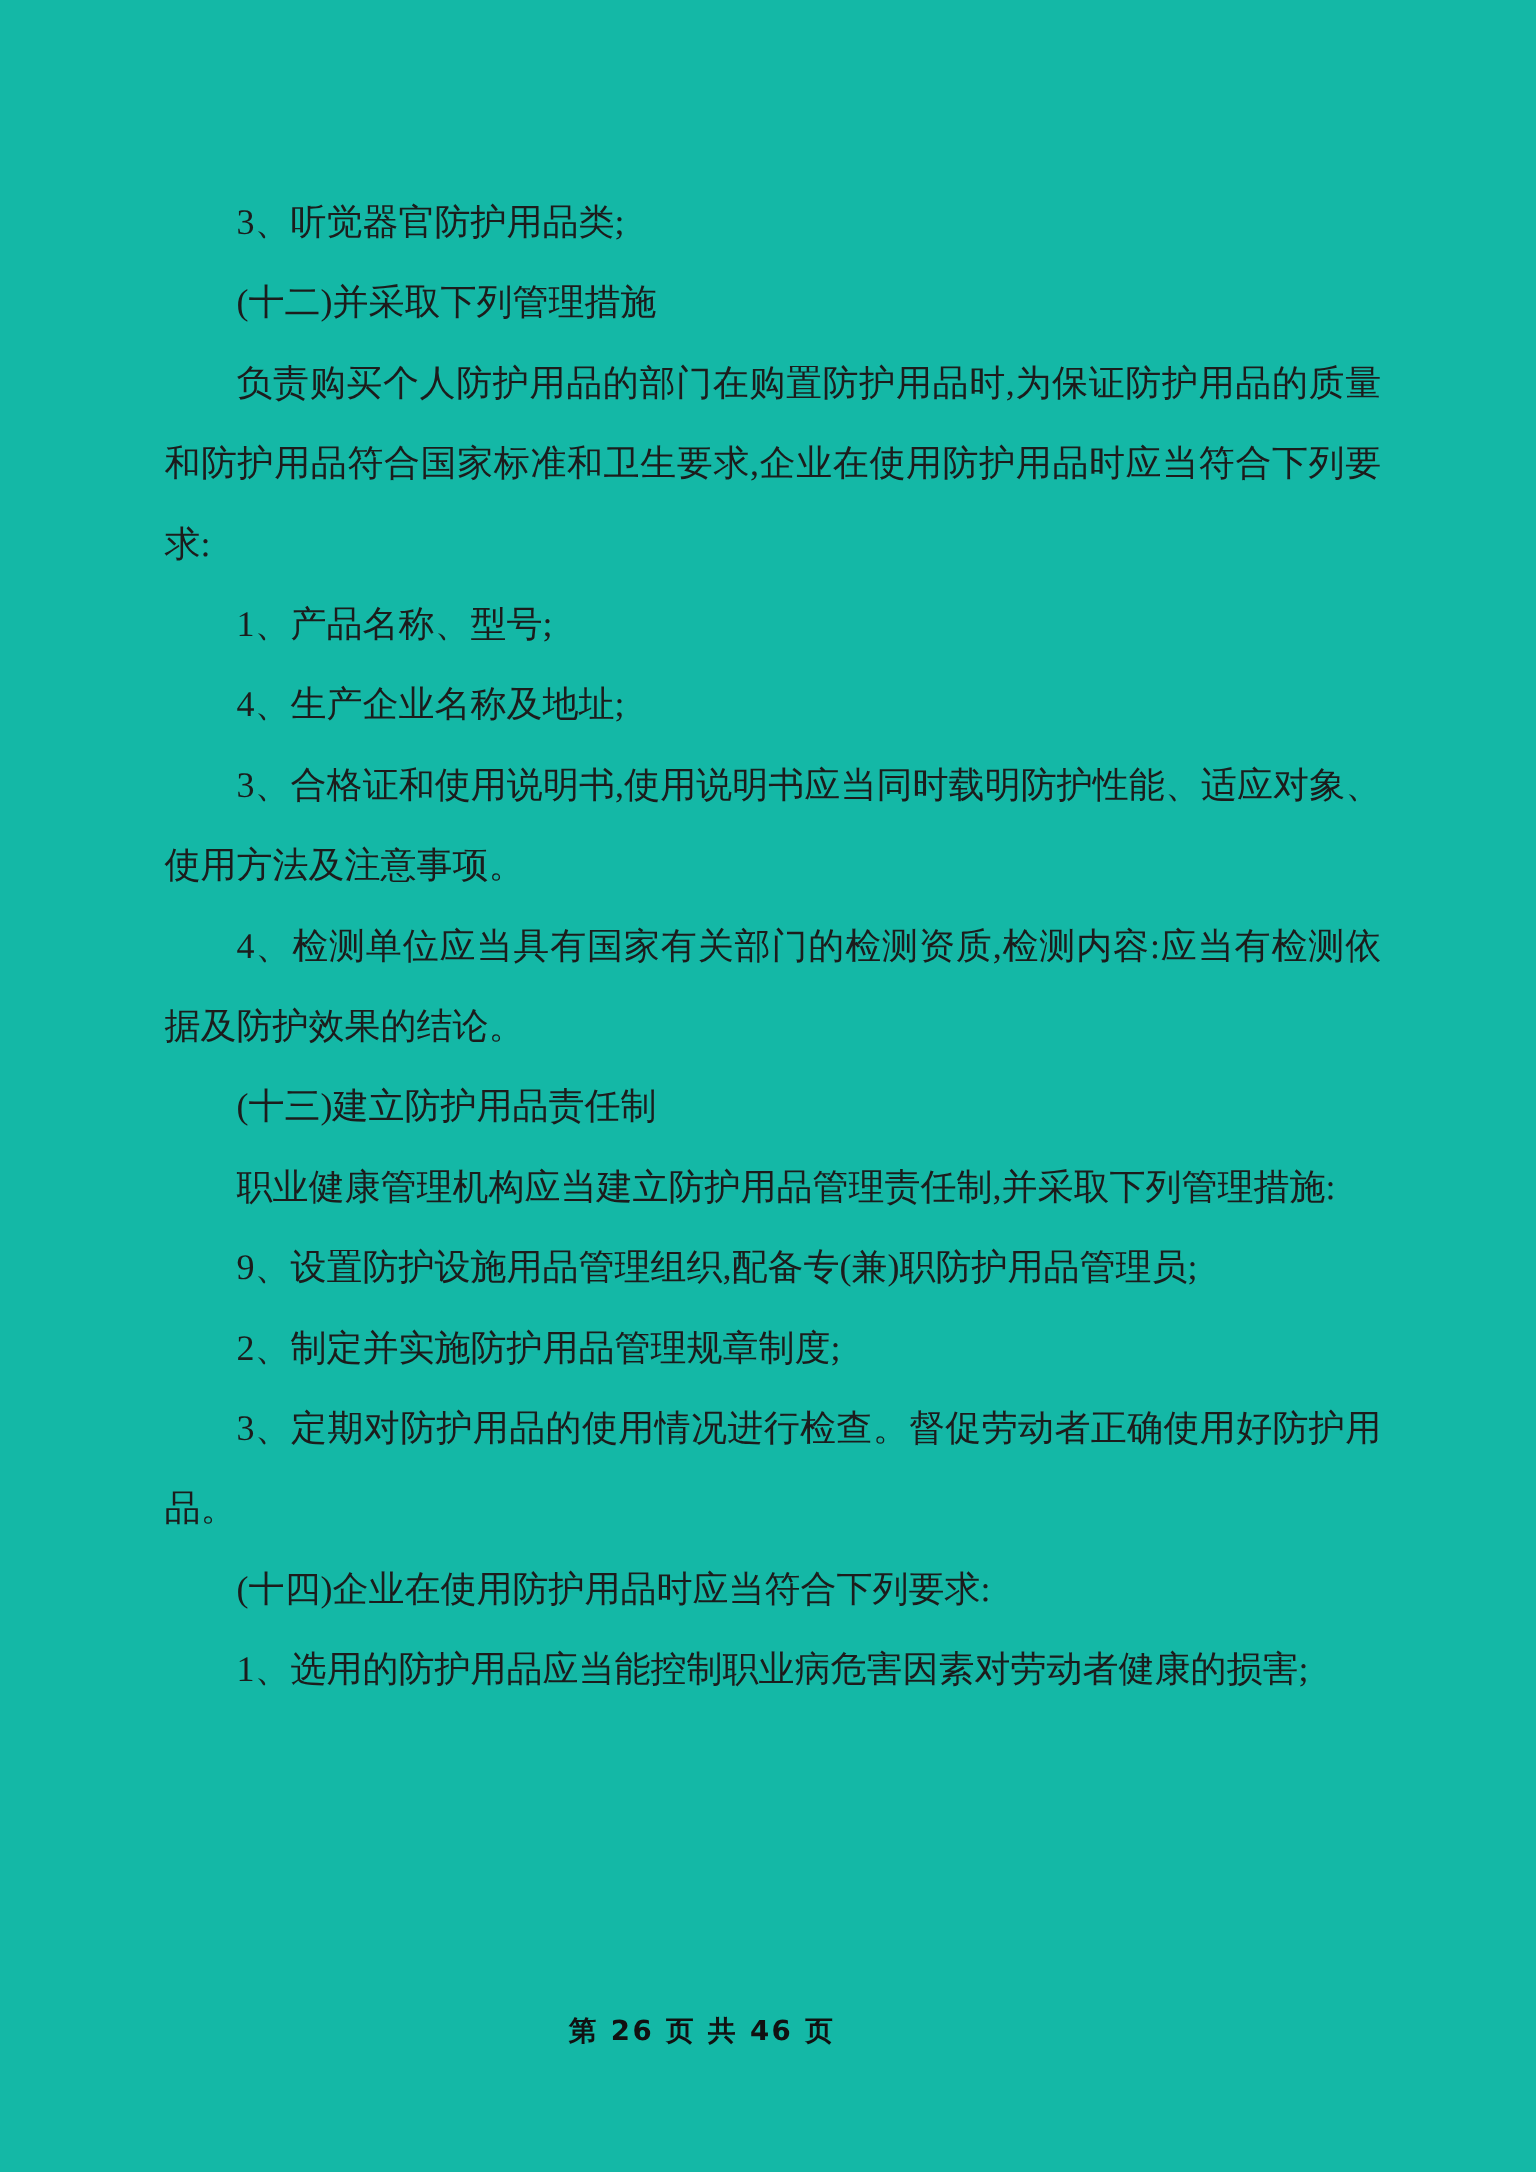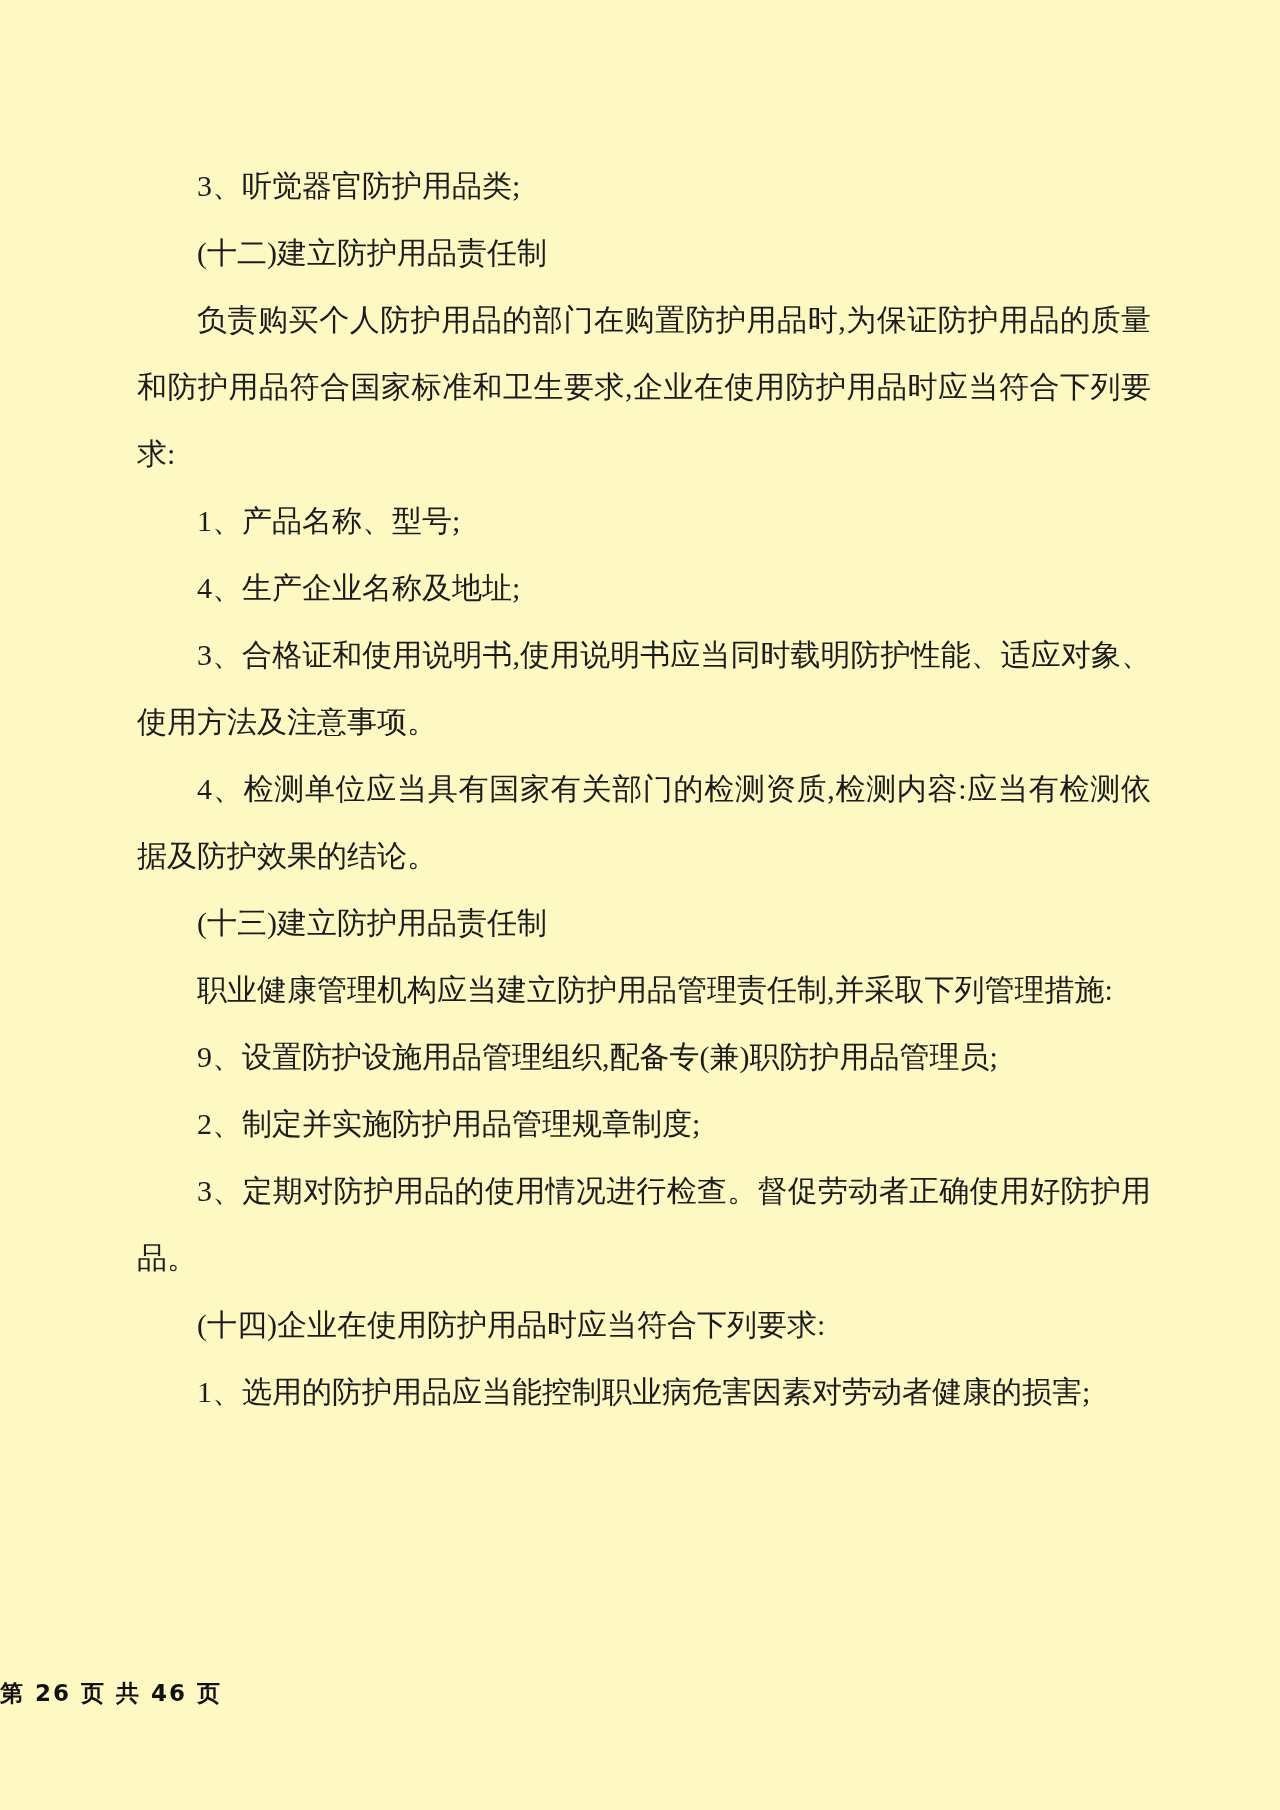--- a/index.html
+++ b/index.html
@@ -4,21 +4,21 @@
 <style>
   html, body {
     margin: 0;
     padding: 0;
     background: #ffffff;
   }
   .page {
     position: relative;
     width: 1280px;
     height: 1810px;
-    background: #fef9c3;
+    background: #14b8a6;
     overflow: hidden;
     font-family: "Liberation Serif", "DejaVu Serif", serif;
     color: #1c1c1c;
   }
   .doc-body {
     position: absolute;
     left: 137px;
     top: 152px;
     width: 1014px;
     font-size: 30px;
@@ -30,36 +30,37 @@
   .doc-body p {
     margin: 0;
     padding: 0;
     text-indent: 2em;
   }
   .page-footer {
     position: absolute;
     left: 0;
     top: 1676px;
     width: 1170px;
+    text-align: center;
     font-family: "DejaVu Sans", "Liberation Sans", sans-serif;
     font-weight: 700;
     font-size: 23px;
     line-height: 34px;
     color: #111111;
     letter-spacing: 2px;
   }
 </style>
 </head>
 <body>
 
 <div class="page">
 
   <div class="doc-body">
     <p>3、听觉器官防护用品类;</p>
-    <p>(十二)建立防护用品责任制</p>
+    <p>(十二)并采取下列管理措施</p>
     <p>负责购买个人防护用品的部门在购置防护用品时,为保证防护用品的质量和防护用品符合国家标准和卫生要求,企业在使用防护用品时应当符合下列要求:</p>
     <p>1、产品名称、型号;</p>
     <p>4、生产企业名称及地址;</p>
     <p>3、合格证和使用说明书,使用说明书应当同时载明防护性能、适应对象、使用方法及注意事项。</p>
     <p>4、检测单位应当具有国家有关部门的检测资质,检测内容:应当有检测依据及防护效果的结论。</p>
     <p>(十三)建立防护用品责任制</p>
     <p>职业健康管理机构应当建立防护用品管理责任制,并采取下列管理措施:</p>
     <p>9、设置防护设施用品管理组织,配备专(兼)职防护用品管理员;</p>
     <p>2、制定并实施防护用品管理规章制度;</p>
     <p>3、定期对防护用品的使用情况进行检查。督促劳动者正确使用好防护用品。</p>

